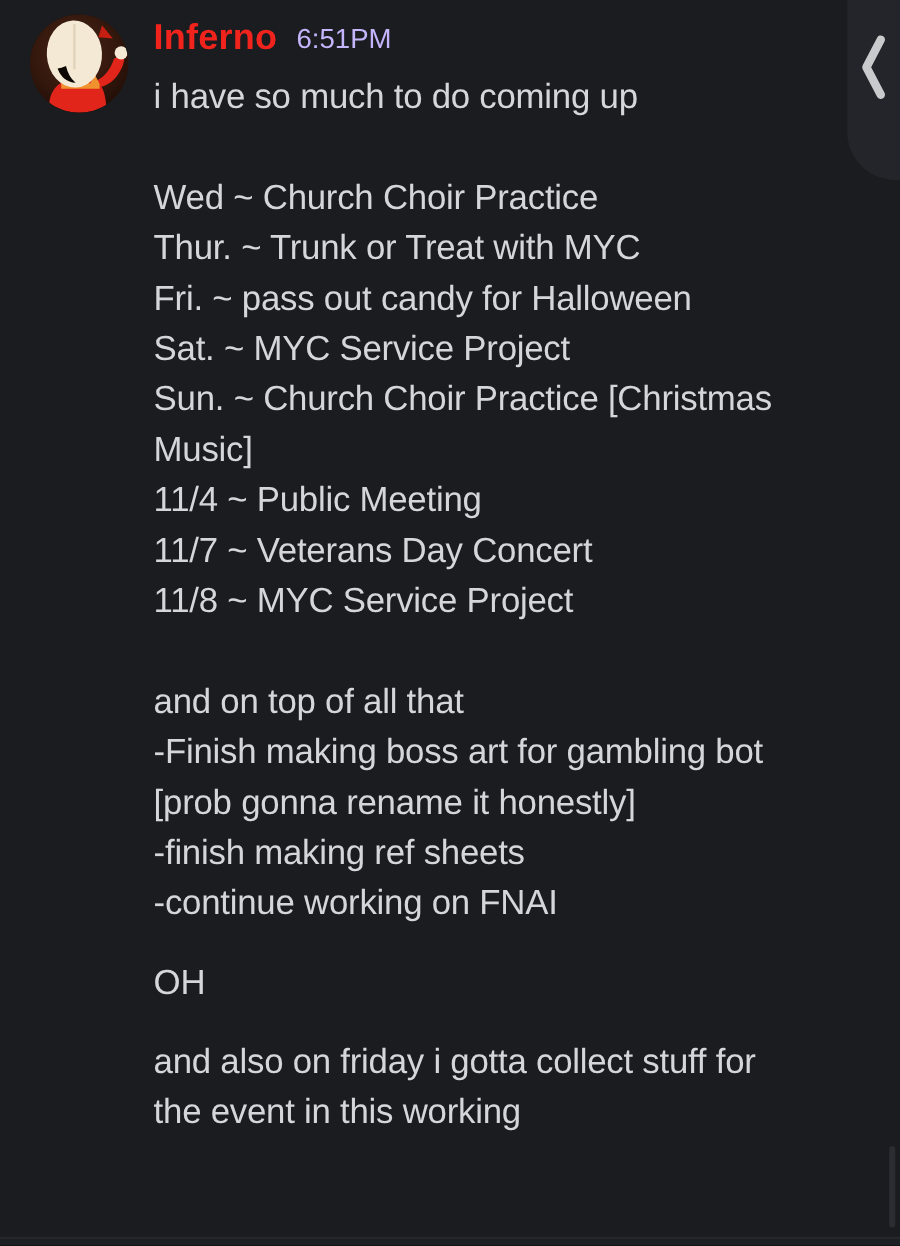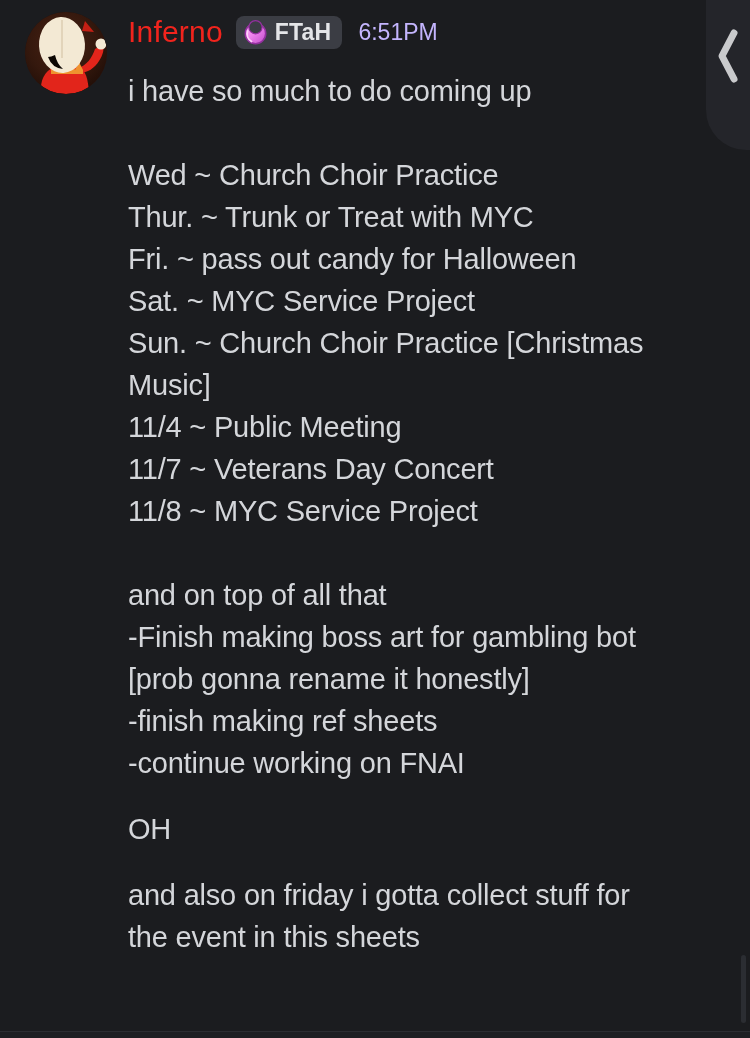--- a/index.html
+++ b/index.html
@@ -17,32 +17,32 @@
   }
   .avatar {
     width:82px; height:82px; border-radius:50%;
     overflow:hidden; flex:none; background:#2c130b;
     cursor:pointer;
   }
   .avatar svg { display:block; }
   .content { flex:1; min-width:0; padding-top:2px; }
   .header { display:flex; align-items:center; gap:13px; height:36px; }
   .username {
-    font-size:30px; font-weight:400; color:#f1241d;
+    font-size:30px; font-weight:700; color:#f1241d;
     letter-spacing:0.2px; cursor:pointer;
   }
   .badge {
     display:inline-flex; align-items:center; gap:6px;
     background:#3b3d44; border-radius:8px;
     height:33px; padding:2px 11px 2px 6px; cursor:pointer;
   }
   .badge-label { font-size:23px; font-weight:600; color:#e4e5e8; letter-spacing:0.2px; }
   .timestamp { font-size:23px; color:#c4b5fd; margin-left:3px; }
   .msg { margin-top:24px; }
-  .msg.first { margin-top:20px; }
+  .msg.first { margin-top:10px; }
   .msg-text {
     font-size:29px; line-height:42px; color:#d4d6da;
     letter-spacing:-0.2px; white-space:pre; display:block;
   }
   .drawer-handle {
     position:absolute; top:0; right:0;
     width:44px; height:150px;
     background:#24252a;
     border-bottom-left-radius:40px;
     cursor:pointer;
@@ -89,35 +89,20 @@
           <path d="M37 8 L37 46" stroke="#e2d4ba" stroke-width="2" fill="none"></path>
           <path d="M23 45 Q27 56 38 57 Q32 52 30 43 Q26 45 23 45 Z" fill="#0c0703"></path>
         </g>
       </svg>
     </div>
 
     <div class="content">
 
       <div class="header">
         <span class="username">Inferno</span>
-        <span class="badge">
-          <svg width="27" height="27" viewBox="0 0 27 27">
-            <defs>
-              <linearGradient id="moong" x1="0" y1="0" x2="1" y2="1">
-                <stop offset="0%" stop-color="#ffb7f8"></stop>
-                <stop offset="45%" stop-color="#ee82ec"></stop>
-                <stop offset="100%" stop-color="#c04cc9"></stop>
-              </linearGradient>
-            </defs>
-            <circle cx="13.5" cy="14.5" r="10.2" fill="url(#moong)" stroke="#93309f" stroke-width="1.6"></circle>
-            <circle cx="13.5" cy="8.2" r="6.6" fill="#3b3d44" stroke="#93309f" stroke-width="1.2"></circle>
-            <path d="M5.6 12 A 9 9 0 0 0 9.5 22.5" stroke="#ffd2fb" stroke-width="1.8" fill="none" stroke-linecap="round"></path>
-          </svg>
-          <span class="badge-label">FTaH</span>
-        </span>
         <span class="timestamp">6:51PM</span>
       </div>
 
       <div class="msg first">
         <span class="msg-text">i have so much to do coming up
 
 Wed ~ Church Choir Practice
 Thur. ~ Trunk or Treat with MYC
 Fri. ~ pass out candy for Halloween
 Sat. ~ MYC Service Project
@@ -131,21 +116,21 @@
 -Finish making boss art for gambling bot
 [prob gonna rename it honestly]
 -finish making ref sheets
 -continue working on FNAI</span>
       </div>
       <div class="msg">
         <span class="msg-text">OH</span>
       </div>
       <div class="msg">
         <span class="msg-text">and also on friday i gotta collect stuff for
-the event in this sheets</span>
+the event in this working</span>
       </div>
 
     </div>
   </div>
 
   <div class="drawer-handle">
     <svg width="22" height="56" viewBox="0 0 22 56">
       <polyline points="17,5 5,28 17,51" fill="none" stroke="#c9cacc" stroke-width="7" stroke-linecap="round" stroke-linejoin="round"></polyline>
     </svg>
   </div>

